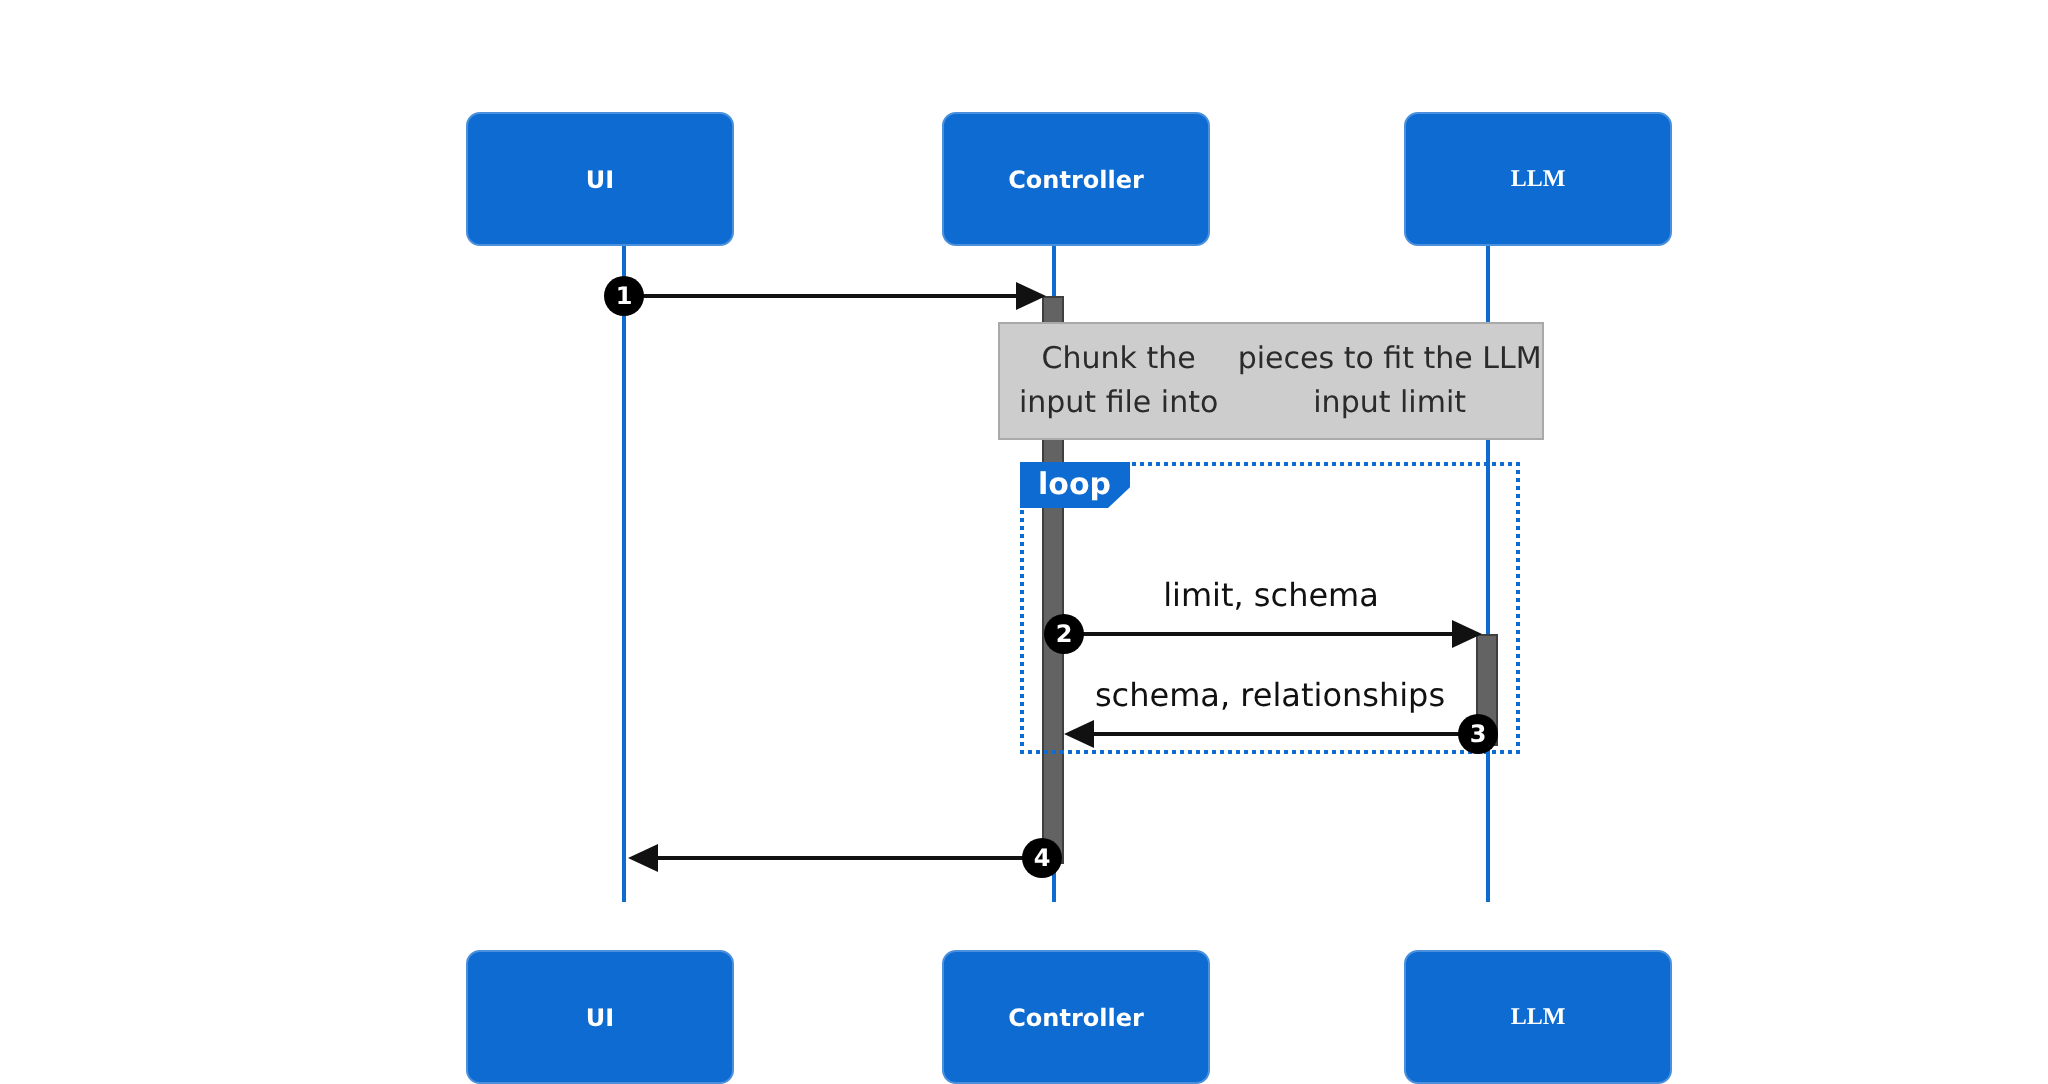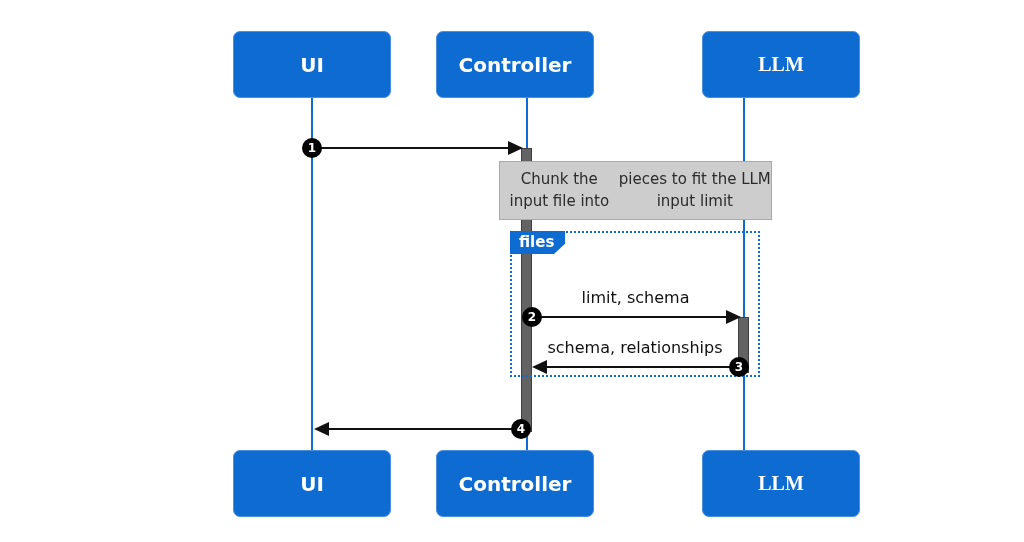--- a/index.html
+++ b/index.html
@@ -12,36 +12,37 @@
     position: relative;
     width: 1024px;
     height: 542px;
     background: #ffffff;
     overflow: hidden;
   }
 
   
   .actor {
     position: absolute;
-    width: 158px;
+    width: 134px;
     height: 67px;
     background: #0d6bd2;
     border: 1px solid #4a90dd;
     border-radius: 7px;
     color: #ffffff;
-    font-size: 20px;
+    font-size: 12px;
     font-weight: bold;
     display: flex;
     align-items: center;
     justify-content: center;
     z-index: 4;
     box-sizing: border-box;
+    margin-top: 25px;
   }
   .actor.a-ui        { left: 233px; }
-  .actor.a-ctrl      { left: 436px; }
+  .actor.a-ctrl      { left: 471px; }
   .actor.a-llm       { left: 702px; font-family: Liberation Serif, serif; }
   .actor.row-top     { top: 31px; }
   .actor.row-bottom  { top: 450px; }
 
   
   .lifeline {
     position: absolute;
     width: 2px;
     top: 98px;
     height: 353px;
@@ -193,21 +194,21 @@
   <div class="actor row-bottom a-ui">UI</div>
   <div class="actor row-bottom a-ctrl">Controller</div>
   <div class="actor row-bottom a-llm">LLM</div>
 
   <div class="note">
     <div>Chunk the input file into</div>
     <div>pieces to fit the LLM input limit</div>
   </div>
 
   <div class="loop-box"></div>
-  <div class="loop-tag">files</div>
+  <div class="loop-tag">loop</div>
 
   <div class="msg-line m1-line"></div>
   <div class="arrow-right m1-arrow"></div>
   <div class="num m1-num">1</div>
 
   <div class="msg-label m2-label">limit, schema</div>
   <div class="msg-line m2-line"></div>
   <div class="arrow-right m2-arrow"></div>
   <div class="num m2-num">2</div>
 

